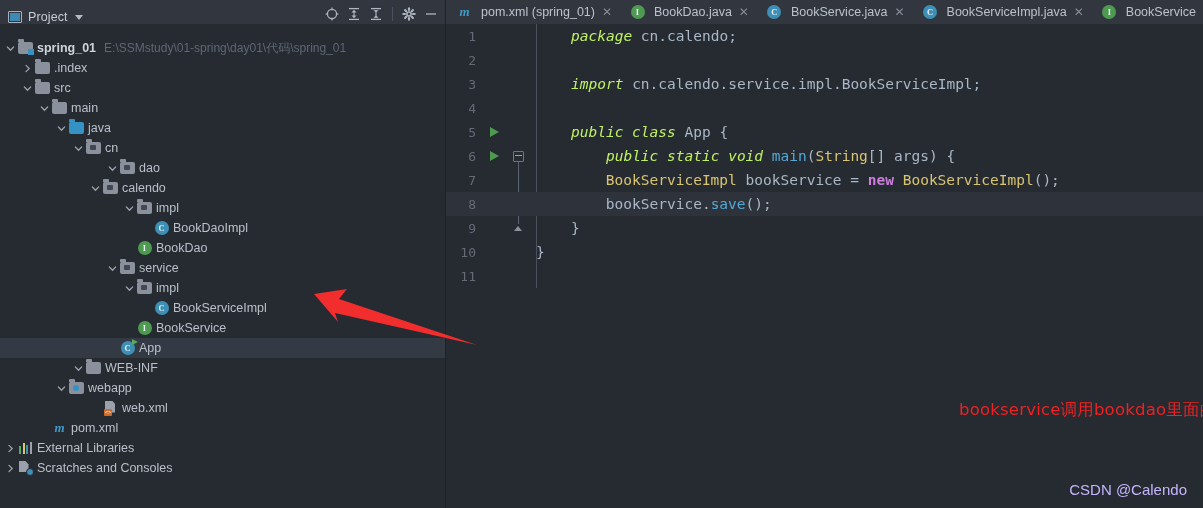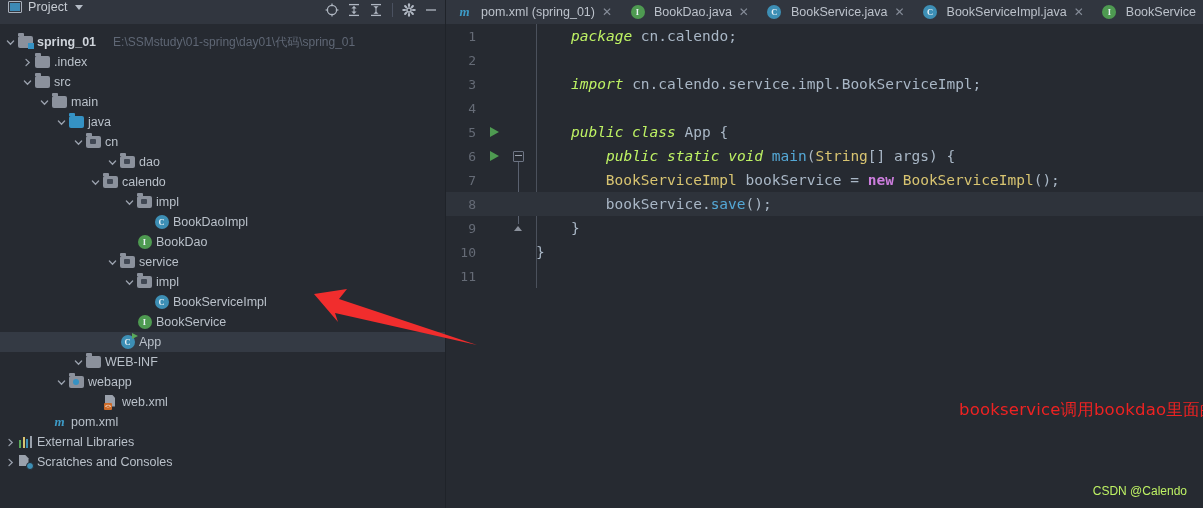--- a/index.html
+++ b/index.html
@@ -29,21 +29,21 @@
     display: flex;
     flex-direction: column;
     border-right: 1px solid #1f2329;
     box-sizing: border-box;
   }
   #panel-header {
     height: 24px;
     min-height: 24px;
     background: #31363f;
     display: flex;
-    align-items: flex-start;
+    align-items: flex-end;
     padding: 0 4px 0 8px;
     box-sizing: border-box;
   }
   #panel-header .ph-left {
     display: flex; align-items: center; gap: 6px;
     flex: 1;
   }
   .win-icon {
     width: 14px; height: 12px;
     border: 1px solid #a9b0bb;
@@ -77,21 +77,21 @@
   }
   .tb-sep {
     width: 1px; height: 14px; background: #4a5160; margin: 0 4px;
   }
 
   
   #tree {
     flex: 1;
     position: relative;
     overflow: hidden;
-    padding-top: 8px;
+    padding-top: 14px;
   }
   .row {
     height: 20px;
     display: flex;
     align-items: center;
     font-size: 12.5px;
     color: #b9c0c9;
     white-space: nowrap;
     position: relative;
   }
@@ -106,21 +106,21 @@
   .arrow svg { display: block; }
   .ico {
     width: 17px; min-width: 17px;
     height: 16px;
     display: flex; align-items: center; justify-content: center;
     margin-right: 3px;
   }
   .lbl { line-height: 16px; }
   .lbl.bold { font-weight: bold; color: #cfd4db; }
   .path-hint {
-    margin-left: 17px;
+    margin-left: 8px;
     color: #5f6775;
     font-size: 12px;
   }
 
   
   .folder {
     width: 15px; height: 12px;
     background: #8b919c;
     border-radius: 1.5px 2px 2px 2px;
     position: relative;
@@ -373,22 +373,22 @@
     font-family: "DejaVu Sans", sans-serif;
     font-size: 16.5px;
     color: #ee2222;
     white-space: nowrap;
     letter-spacing: .2px;
   }
   #watermark {
     position: absolute;
     right: 16px;
     bottom: 10px;
-    font-size: 12px;
-    color: #bef264;
+    font-size: 15px;
+    color: #c4b5fd;
     font-family: "Liberation Sans", sans-serif;
   }
   #editor-scrollbar {
     position: absolute;
     right: 0; top: 0;
     width: 12px; height: 100%;
     background: transparent;
   }
 </style>
 </head>

